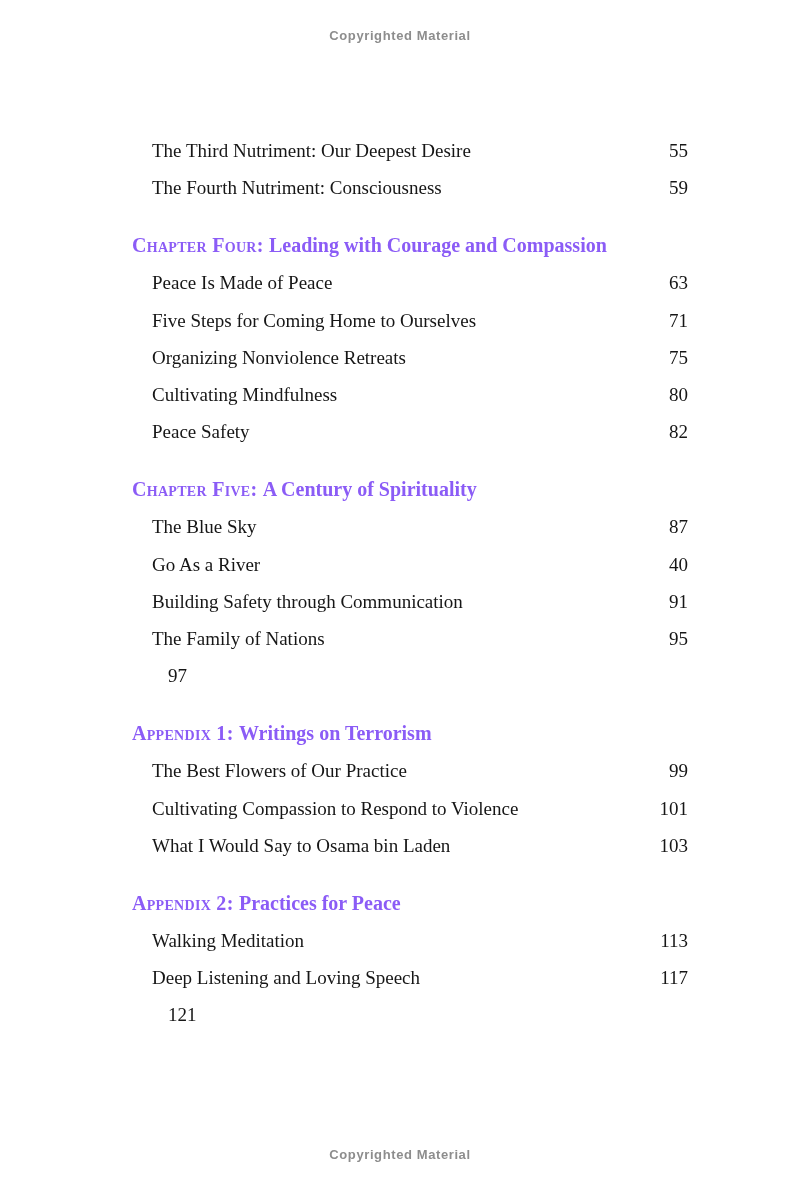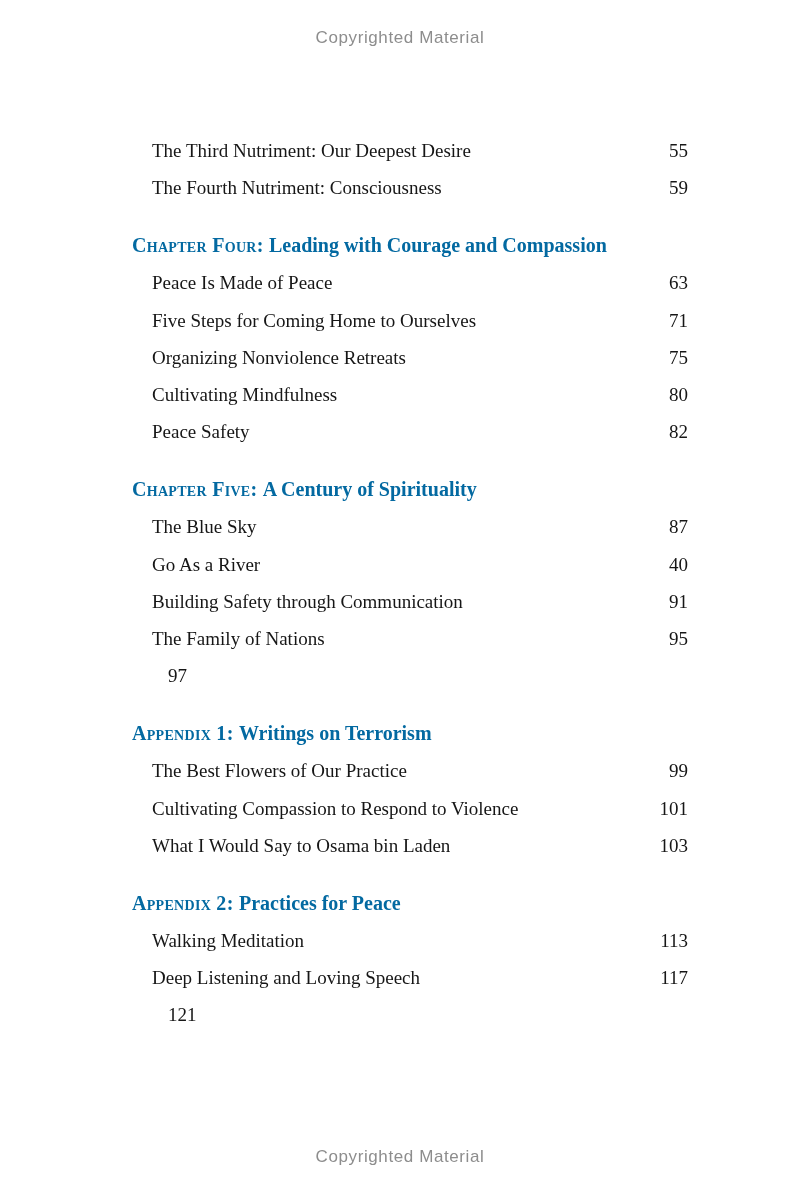--- a/index.html
+++ b/index.html
@@ -15,40 +15,40 @@
     margin: 0 auto;
     background: #ffffff;
     overflow: hidden;
   }
   .copyright {
     position: absolute;
     left: 0;
     right: 0;
     text-align: center;
     font-family: "Liberation Sans", "DejaVu Sans", sans-serif;
-    font-size: 17px;
-    font-weight: normal;
+    font-size: 13px;
+    font-weight: bold;
     letter-spacing: 0.6px;
     color: #8d8d8d;
   }
   .copyright.top { top: 28px; }
   .copyright.bottom { top: 1147px; }
   .toc {
     position: absolute;
     top: 132px;
     left: 132px;
     right: 112px;
   }
   .toc-section { margin: 0; }
   .toc-heading {
     font-size: 20px;
     font-weight: bold;
     line-height: 38px;
     margin-top: 20px;
-    color: #0369a1;
+    color: #8b5cf6;
   }
   .toc-heading .sc {
     font-variant: small-caps;
     letter-spacing: 0.3px;
   }
   .toc-row {
     display: flex;
     justify-content: space-between;
     align-items: baseline;
     line-height: 37.2px;

